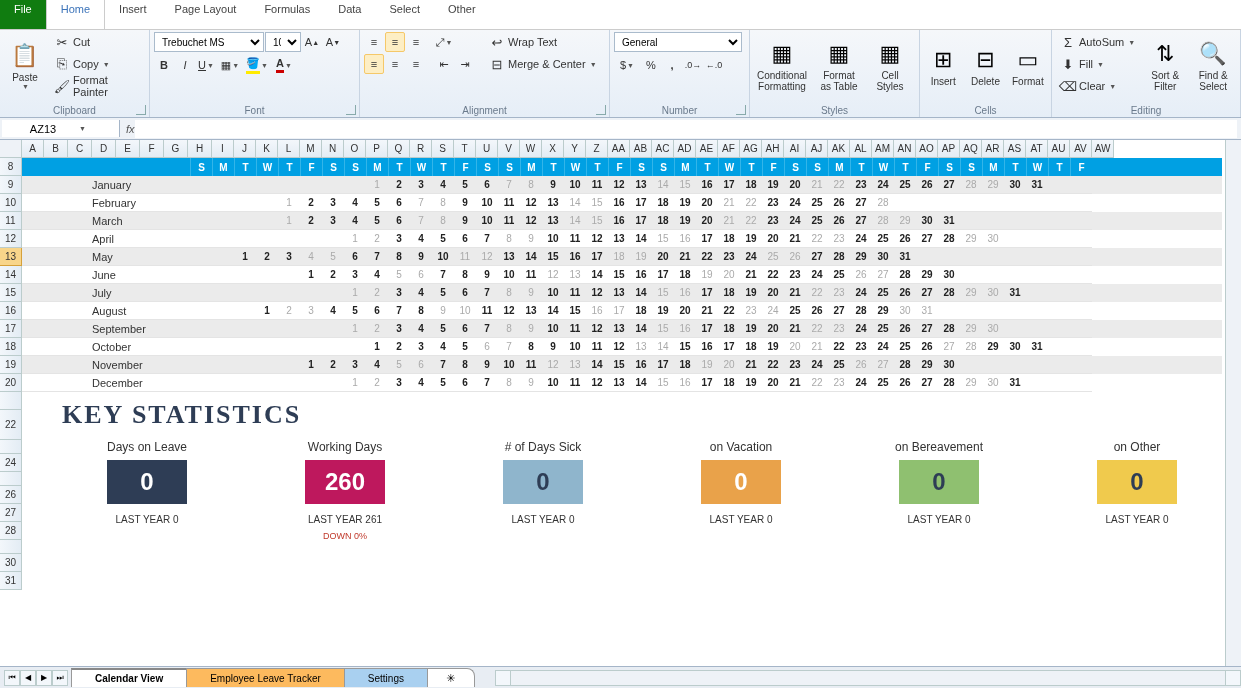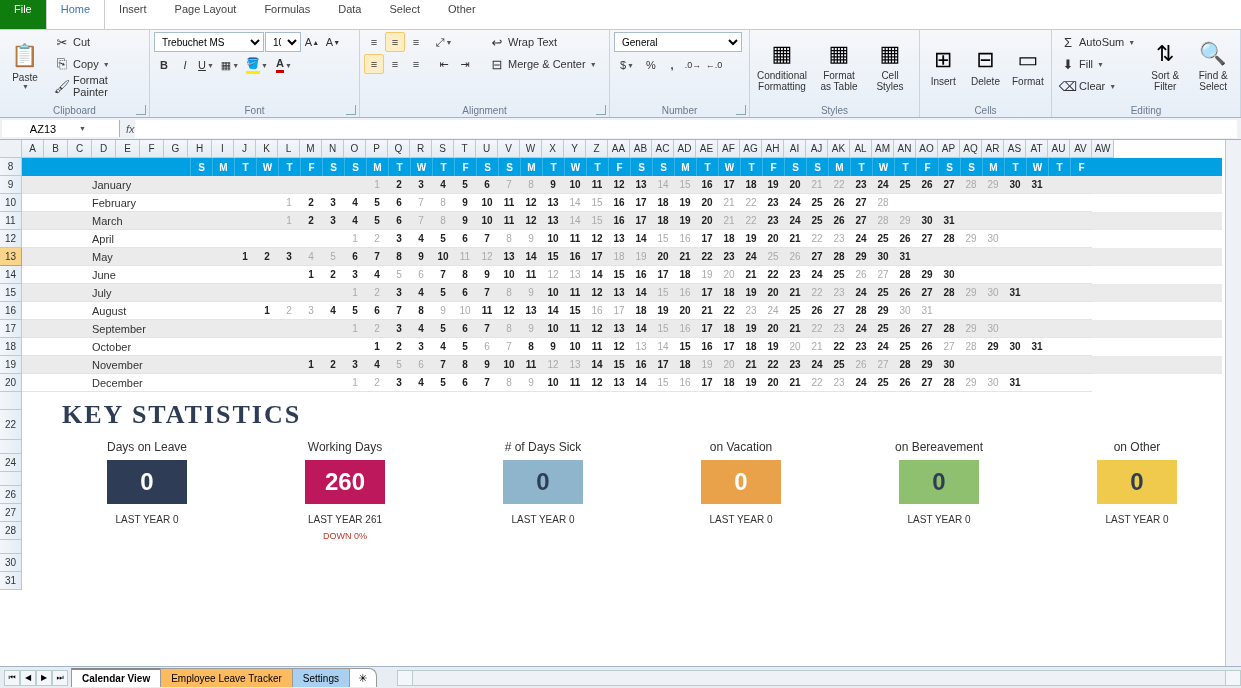--- a/index.html
+++ b/index.html
@@ -57,21 +57,21 @@
 .stats-cards{display:flex;gap:28px}
 .card{display:flex;flex-direction:column;align-items:center;gap:6px;width:170px}
 .card-title{font-family:'Trebuchet MS',sans-serif;font-size:12px;color:#333}
 .card-box{width:80px;height:44px;display:flex;align-items:center;justify-content:center;font-family:'Trebuchet MS',sans-serif;font-size:24px;font-weight:bold;color:#fff}
 .card-last{font-family:'Trebuchet MS',sans-serif;font-size:10px;color:#333;margin-top:4px}
 .card-diff{font-family:'Trebuchet MS',sans-serif;font-size:9px;color:#c0392b}
 
 .sheet-tabs{position:absolute;bottom:0;left:0;right:0;height:22px;background:#e8edf3;border-top:1px solid #a5b5c8;display:flex;align-items:center}
 .nav-arrows{display:flex;padding:0 4px;gap:0}
 .nav-arrows .na{width:16px;height:16px;display:flex;align-items:center;justify-content:center;border:1px solid #bcc;background:#f3f7fb;font-size:8px;cursor:pointer}
-.stab{padding:3px 10px;background:#fff;border:1px solid #999;border-bottom:none;margin-left:-1px;font-size:10px;cursor:pointer;height:19px;display:flex;align-items:center}
+.stab{padding:3px 23px;background:#fff;border:1px solid #999;border-bottom:none;margin-left:-1px;font-size:10px;cursor:pointer;height:19px;display:flex;align-items:center}
 .stab.active{background:#fff;font-weight:bold;border-top:2px solid #888}
 .stab.orange{background:#fdba5e}
 .stab.blue{background:#a9d0f0}
 .stab.new{width:28px;justify-content:center;border-radius:0 8px 0 0}
 .hscroll{flex:1;margin-left:20px;height:16px;background:#eef2f7;border:1px solid #bcc;position:relative}
 .hscroll::before{content:'';position:absolute;left:0;width:14px;height:100%;border-right:1px solid #bcc;background:#f3f7fb}
 .hscroll::after{content:'';position:absolute;right:0;width:14px;height:100%;border-left:1px solid #bcc;background:#f3f7fb}
 
 .vscroll{position:absolute;top:0;right:0;width:16px;bottom:0;background:#eef2f7;border-left:1px solid #bcc}
 </style>

